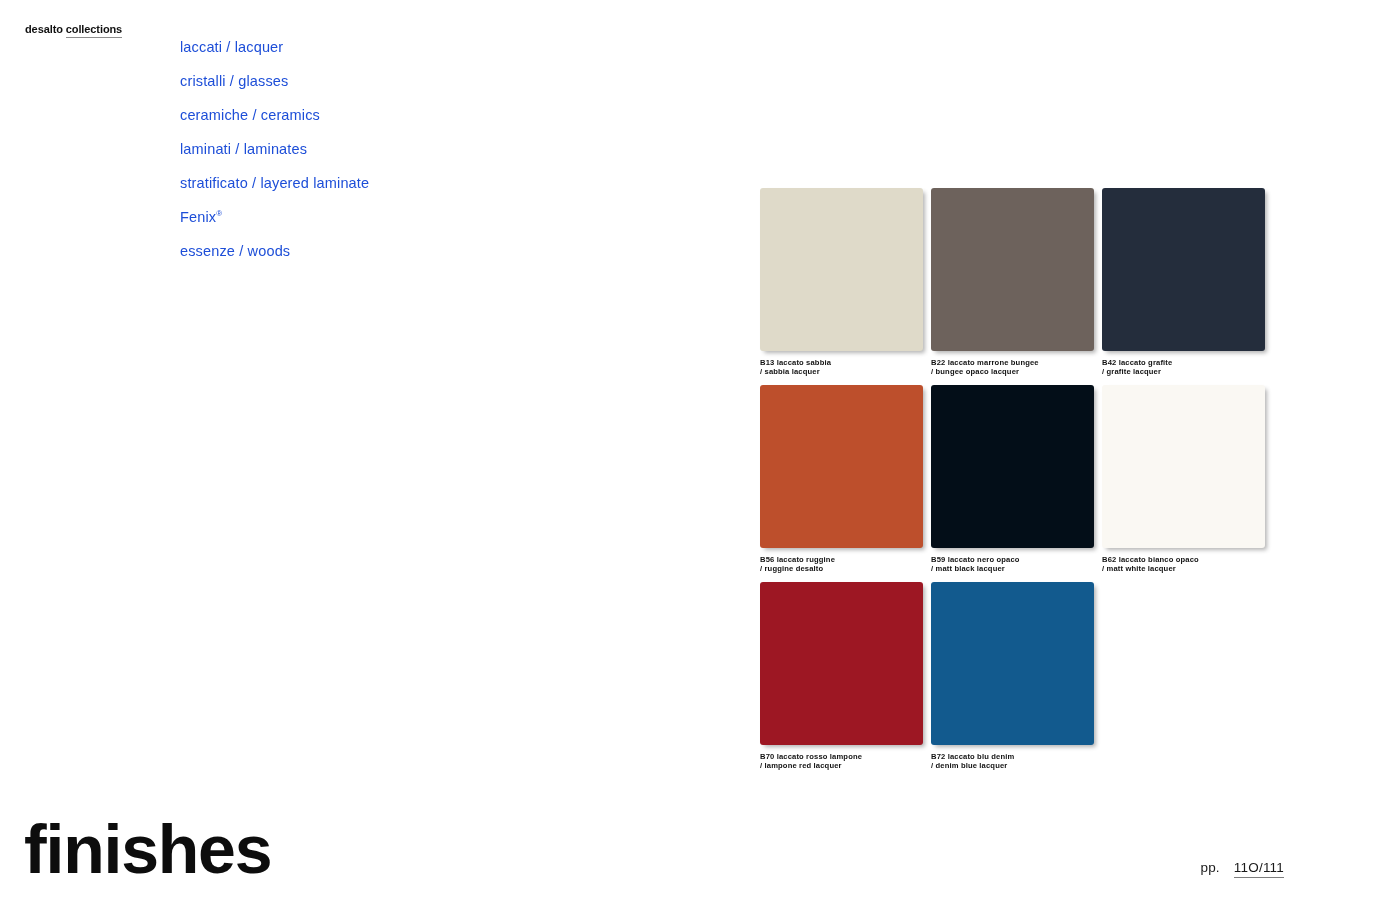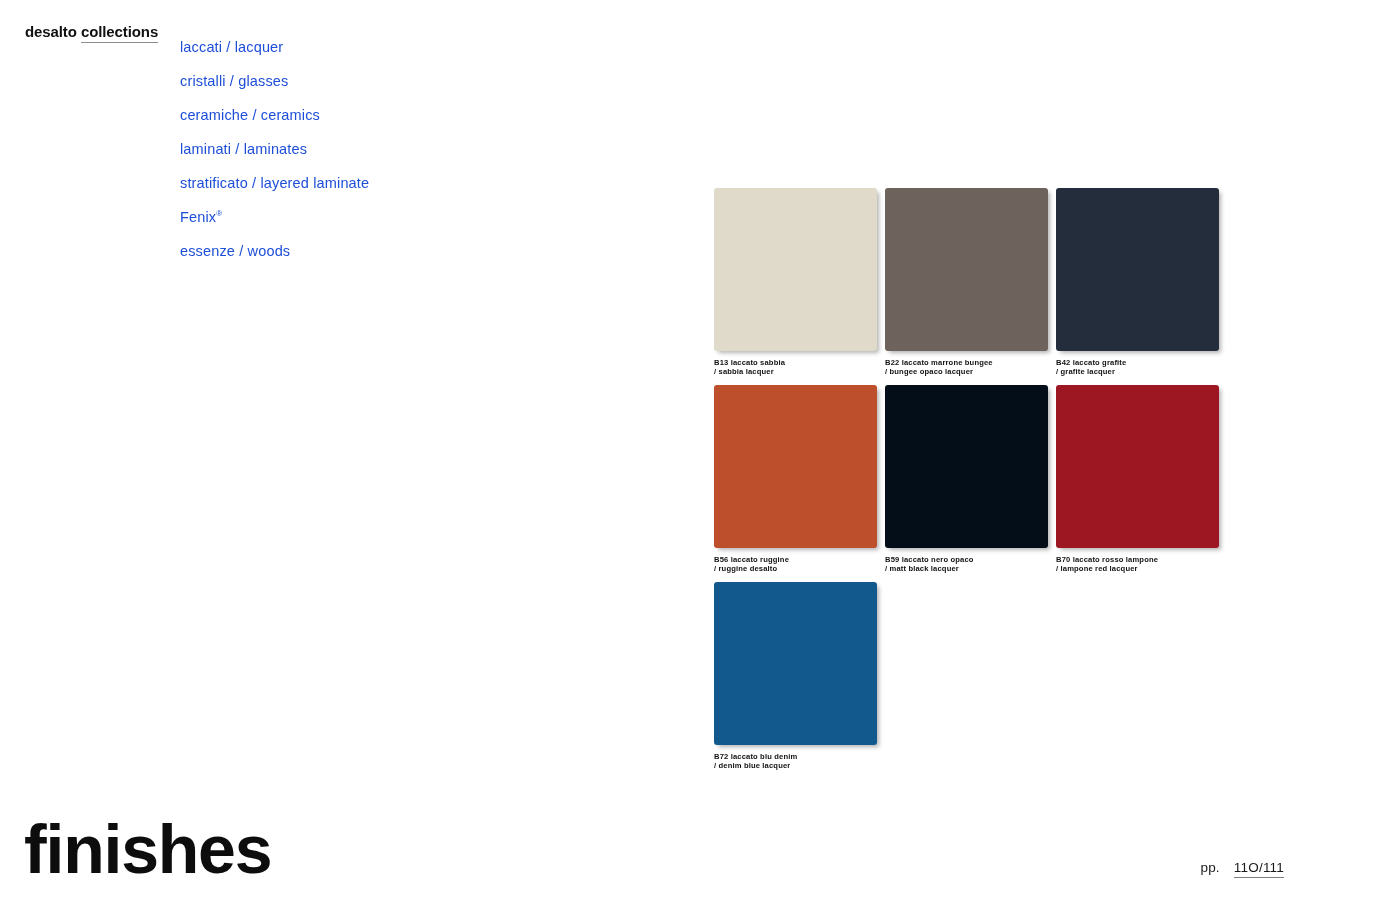--- a/index.html
+++ b/index.html
@@ -15,21 +15,21 @@
     font-family: "Liberation Sans", sans-serif;
     color: #1a1a1a;
     -webkit-font-smoothing: antialiased;
   }
 
   
   .brand {
     position: absolute;
     left: 25px;
     top: 23px;
-    font-size: 15px;
+    font-size: 11px;
     font-weight: 700;
     letter-spacing: -0.1px;
     white-space: nowrap;
     color: #111111;
   }
   .brand .brand-word-2 {
     border-bottom: 1.6px solid #8d8d8d;
     padding-bottom: 2px;
   }
 
@@ -52,21 +52,21 @@
   }
   .collections li sup {
     font-size: 8px;
     vertical-align: super;
     line-height: 0;
   }
 
   
   .swatch-grid {
     position: absolute;
-    left: 714px;
+    left: 760px;
     top: 188px;
     width: 535px;
     display: grid;
     grid-template-columns: repeat(3, 163px);
     column-gap: 21px;
     row-gap: 49px;
     gap: 8px;
   }
   .swatch-cell {
     width: 163px;
@@ -161,20 +161,27 @@
       </div>
     </div>
     <div class="swatch-cell">
       <div class="swatch-chip" style="background: rgb(3, 14, 24);"></div>
       <div class="swatch-caption">
         <div>B59 laccato nero opaco</div>
         <div>/ matt black lacquer</div>
       </div>
     </div>
     <div class="swatch-cell">
+      <div class="swatch-chip" style="background: rgb(250, 248, 243);"></div>
+      <div class="swatch-caption">
+        <div>B62 laccato bianco opaco</div>
+        <div>/ matt white lacquer</div>
+      </div>
+    </div>
+    <div class="swatch-cell">
       <div class="swatch-chip" style="background: rgb(157, 23, 35);"></div>
       <div class="swatch-caption">
         <div>B70 laccato rosso lampone</div>
         <div>/ lampone red lacquer</div>
       </div>
     </div>
     <div class="swatch-cell">
       <div class="swatch-chip" style="background: rgb(18, 90, 142);"></div>
       <div class="swatch-caption">
         <div>B72 laccato blu denim</div>

